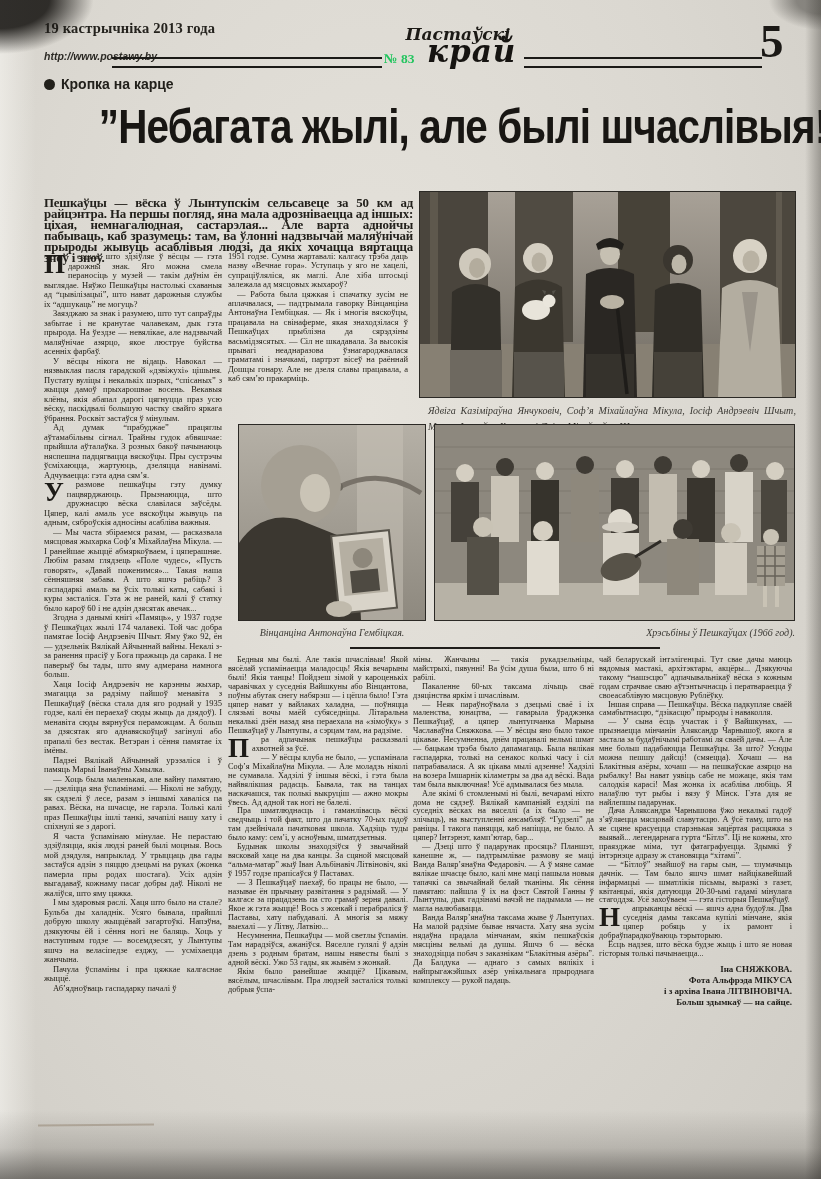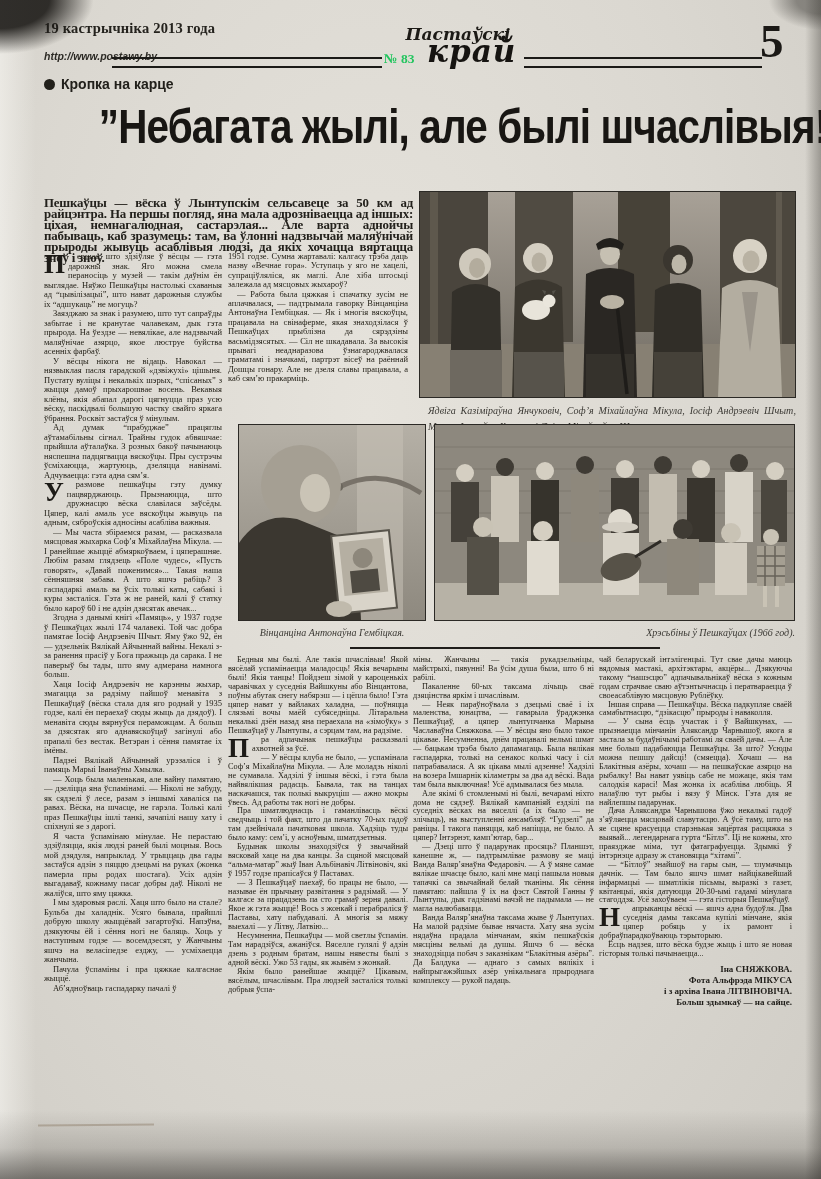--- a/index.html
+++ b/index.html
@@ -241,32 +241,32 @@
       <p class="para">Заязджаю за знак і разумею, што тут сапраўды забытае і не кранутае чалавекам, дык гэта прырода. На ўездзе — невялікае, але надзвычай маляўнічае азярцо, якое люструе буйства асенніх фарбаў.</p>
       <p class="para">У вёсцы нікога не відаць. Навокал — нязвыклая пасля гарадской «дзвіжухі» цішыня. Пустату вуліцы і некалькіх шэрых, “спісаных” з жыцця дамоў прыхарошвае восень. Векавыя клёны, якія абапал дарогі цягнуцца праз усю вёску, паскідвалі большую частку свайго яркага ўбрання. Росквіт застаўся ў мінулым.</p>
       <p class="para">Ад думак “прабуджае” працяглы аўтамабільны сігнал. Трайны гудок абвяшчае: прыйшла аўталаўка. З розных бакоў пачынаюць няспешна падцягвацца вяскоўцы. Пры сустрэчы ўсміхаюцца, жартуюць, дзеляцца навінамі. Адчуваецца: гэта адна сям’я.</p>
       <p class="para"><span class="dropcap">У</span> размове пешкаўцы гэту думку пацвярджаюць. Прызнаюцца, што дружнасцю вёска славілася заўсёды. Цяпер, калі амаль усе вяскоўцы жывуць па адным, сяброўскія адносіны асабліва важныя.</p>
       <p class="para">— Мы часта збіраемся разам, — расказвала мясцовая жыхарка Соф’я Міхайлаўна Мікула. — І ранейшае жыццё абмяркоўваем, і цяперашняе. Любім разам глядзець «Поле чудес», «Пусть говорят», «Давай поженимся»... Такая наша сённяшняя забава. А што яшчэ рабіць? З гаспадаркі амаль ва ўсіх толькі каты, сабакі і куры засталіся. Гэта ж не раней, калі ў статку было кароў 60 і не адзін дзясятак авечак...</p>
       <p class="para">Згодна з данымі кнігі «Памяць», у 1937 годзе ў Пешкаўцах жылі 174 чалавекі. Той час добра памятае Іосіф Андрэевіч Шчыт. Яму ўжо 92, ён — удзельнік Вялікай Айчыннай вайны. Некалі з-за ранення прасіў у Бога пражыць да сарака. І не паверыў бы тады, што яму адмерана намнога больш.</p>
       <p class="para">Хаця Іосіф Андрэевіч не карэнны жыхар, змагацца за радзіму пайшоў менавіта з Пешкаўцаў (вёска стала для яго роднай у 1935 годзе, калі ён пераехаў сюды жыць да дзядоў). І менавіта сюды вярнуўся пераможцам. А больш за дзясятак яго аднавяскоўцаў загінулі або прапалі без вестак. Ветэран і сёння памятае іх імёны.</p>
       <p class="para">Падзеі Вялікай Айчыннай урэзаліся і ў памяць Марыі Іванаўны Хмылка.</p>
       <p class="para">— Хоць была маленькая, але вайну памятаю, — дзеліцца яна ўспамінамі. — Ніколі не забуду, як сядзелі ў лесе, разам з іншымі хаваліся па равах. Вёска, на шчасце, не гарэла. Толькі калі праз Пешкаўцы ішлі танкі, зачапілі нашу хату і спіхнулі яе з дарогі.</p>
       <p class="para">Я часта ўспамінаю мінулае. Не перастаю здзіўляцца, якія людзі раней былі моцныя. Вось мой дзядуля, напрыклад. У трыццаць два гады застаўся адзін з пяццю дзецьмі на руках (жонка памерла пры родах шостага). Усіх адзін выгадаваў, кожнаму пасаг добры даў. Ніколі не жаліўся, што яму цяжка.</p>
-      <p class="para">І мы здаровыя раслі. Хаця што было на стале? Бульба ды халаднік. Усяго бывала, прайшлі добрую школу жыццёвай загартоўкі. Напэўна, дзякуючы ёй і сёння ногі не баляць. Хоць у наступным годзе — восемдзесят, у Жанчыны яшчэ на веласіпедзе езджу, — усміхаецца жанчына.</p>
+      <p class="para">І мы здаровыя раслі. Хаця што было на стале? Бульба ды халаднік. Усяго бывала, прайшлі добрую школу жыццёвай загартоўкі. Напэўна, дзякуючы ёй і сёння ногі не баляць. Хоць у наступным годзе — восемдзесят, у Лынтупы яшчэ на веласіпедзе езджу, — усміхаецца жанчына.</p>
       <p class="para">Пачула ўспаміны і пра цяжкае калгаснае жыццё.</p>
       <p class="para">Аб’ядноўваць гаспадарку пачалі ў</p>
     </div>
   <div class="abs bodycol c2a">
       <p class="para noindent">1951 годзе. Сумна жартавалі: калгасу трэба даць назву «Вечнае гора». Уступаць у яго не хацелі, супраціўляліся, як маглі. Але хіба штосьці залежала ад мясцовых жыхароў?</p>
       <p class="para">— Работа была цяжкая і спачатку зусім не аплачвалася, — падтрымала гаворку Вінцанціна Антонаўна Гембіцкая. — Як і многія вяскоўцы, працавала на свінаферме, якая знаходзілася ў Пешкаўцах прыблізна да сярэдзіны васьмідзясятых. — Сіл не шкадавала. За высокія прывагі неаднаразова ўзнагароджвалася граматамі і значкамі, партрэт вісеў на раённай Дошцы гонару. Але не дзеля славы працавала, а каб сям’ю пракарміць.</p>
     </div>
   <div class="abs bodycol c2b">
       <p class="para">Бедныя мы былі. Але такія шчаслівыя! Якой вясёлай успамінаецца маладосць! Якія вечарыны былі! Якія танцы! Пойдзеш зімой у кароценькіх чаравічках у суседнія Вайшкуны або Вінцантова, поўны абутак снегу набярэш — і цёпла было! Гэта цяпер нават у вайлаках халадна, — поўняцца слязьмі вочы маёй субяседніцы. Літаральна некалькі дзён назад яна пераехала на «зімоўку» з Пешкаўцаў у Лынтупы, а сэрцам там, на радзіме.</p>
       <p class="para"><span class="dropcap">П</span>ра адпачынак пешкаўцы расказвалі ахвотней за ўсё.</p>
-      <p class="para">— У вёсцы клуба не было, — успамінала Соф’я Міхайлаўна Мікула. — Але моладзь ніколі не сумавала. Хадзілі ў іншыя вёскі, і гэта была найвялікшая радасць. Бывала, так на танцах наскачашся, так полькі выкруціш — ажно мокры ўвесь. Ад работы так ногі не добры.</p>
+      <p class="para">— У вёсцы клуба не было, — успамінала Соф’я Міхайлаўна Мікула. — Але моладзь ніколі не сумавала. Хадзілі ў іншыя вёскі, і гэта была найвялікшая радасць. Бывала, так на танцах наскачашся, так полькі выкруціш — ажно мокры ўвесь. Ад адной так ногі не балелі.</p>
       <p class="para">Пра шматлюднасць і гаманлівасць вёскі сведчыць і той факт, што да пачатку 70-ых гадоў там дзейнічала пачатковая школа. Хадзіць туды было каму: сем’і, у асноўным, шматдзетныя.</p>
       <p class="para">Будынак школы знаходзіўся ў звычайнай вясковай хаце на два канцы. За сцяной мясцовай “альма-матар” жыў Іван Альбінавіч Літвіновіч, які ў 1957 годзе прапісаўся ў Паставах.</p>
       <p class="para">— З Пешкаўцаў паехаў, бо працы не было, — называе ён прычыну развітання з радзімай. — У калгасе за працадзень па сто грамаў зерня давалі. Якое ж гэта жыццё! Вось з жонкай і перабраліся ў Паставы, хату пабудавалі. А многія за мяжу выехалі — у Літву, Латвію...</p>
       <p class="para">Несумненна, Пешкаўцы — мой светлы ўспамін. Там нарадзіўся, ажаніўся. Вяселле гулялі ў адзін дзень з родным братам, нашы нявесты былі з адной вёскі. Ужо 53 гады, як жывём з жонкай.</p>
       <p class="para">Якім было ранейшае жыццё? Цікавым, вясёлым, шчаслівым. Пра людзей засталіся толькі добрыя ўспа-</p>
     </div>
   <div class="abs bodycol c3">
       <p class="para noindent">міны. Жанчыны — такія рукадзельніцы, майстрыхі, пявунні! Ва ўсім душа была, што б ні рабілі.</p>
       <p class="para">Пакаленне 60-ых таксама лічыць сваё дзяцінства яркім і шчаслівым.</p>
       <p class="para">— Неяк параўноўвала з дзецьмі сваё і іх маленства, юнацтва, — гаварыла ўраджэнка Пешкаўцаў, а цяпер лынтупчанка Марына Чаславаўна Сняжкова. — У вёсцы яно было такое цікавае. Несумненна, днём працавалі вельмі шмат — бацькам трэба было дапамагаць. Была вялікая гаспадарка, толькі на сенакос колькі часу і сіл патрабавалася. А як цікава мылі адзенне! Хадзілі на возера Імшарнік кіламетры за два ад вёскі. Вада там была выключная! Усё адмывалася без мыла.</p>

